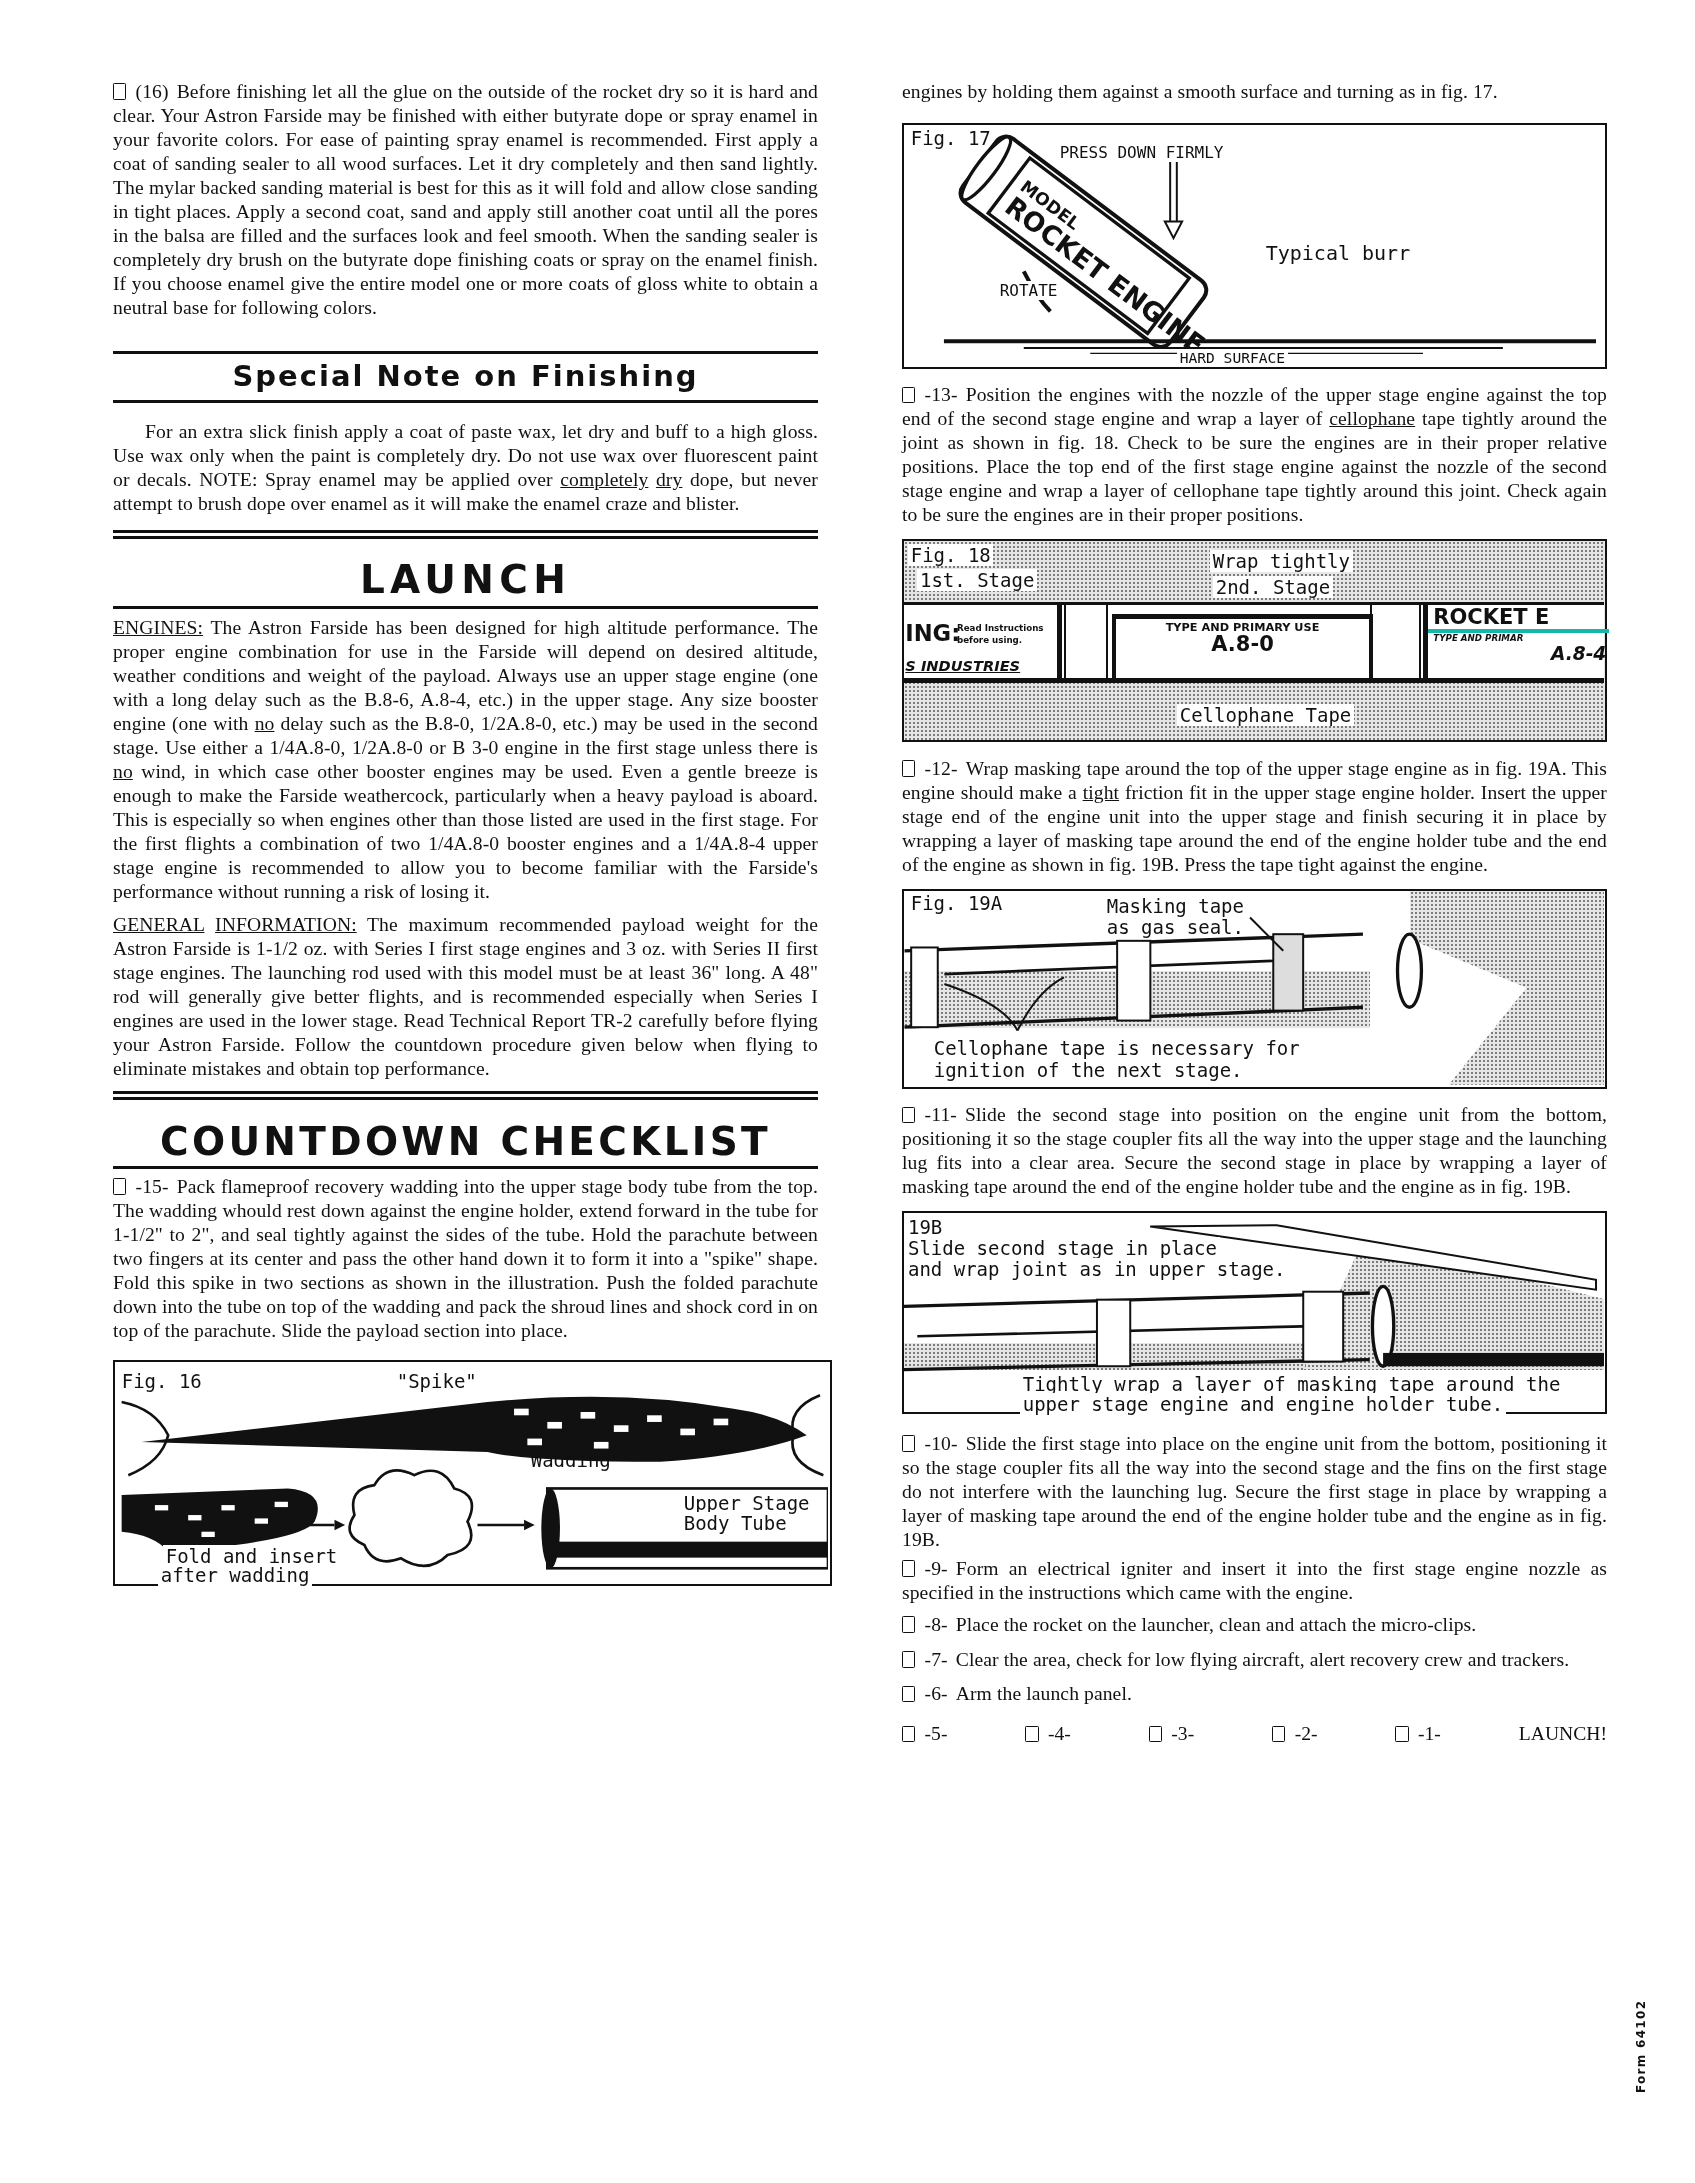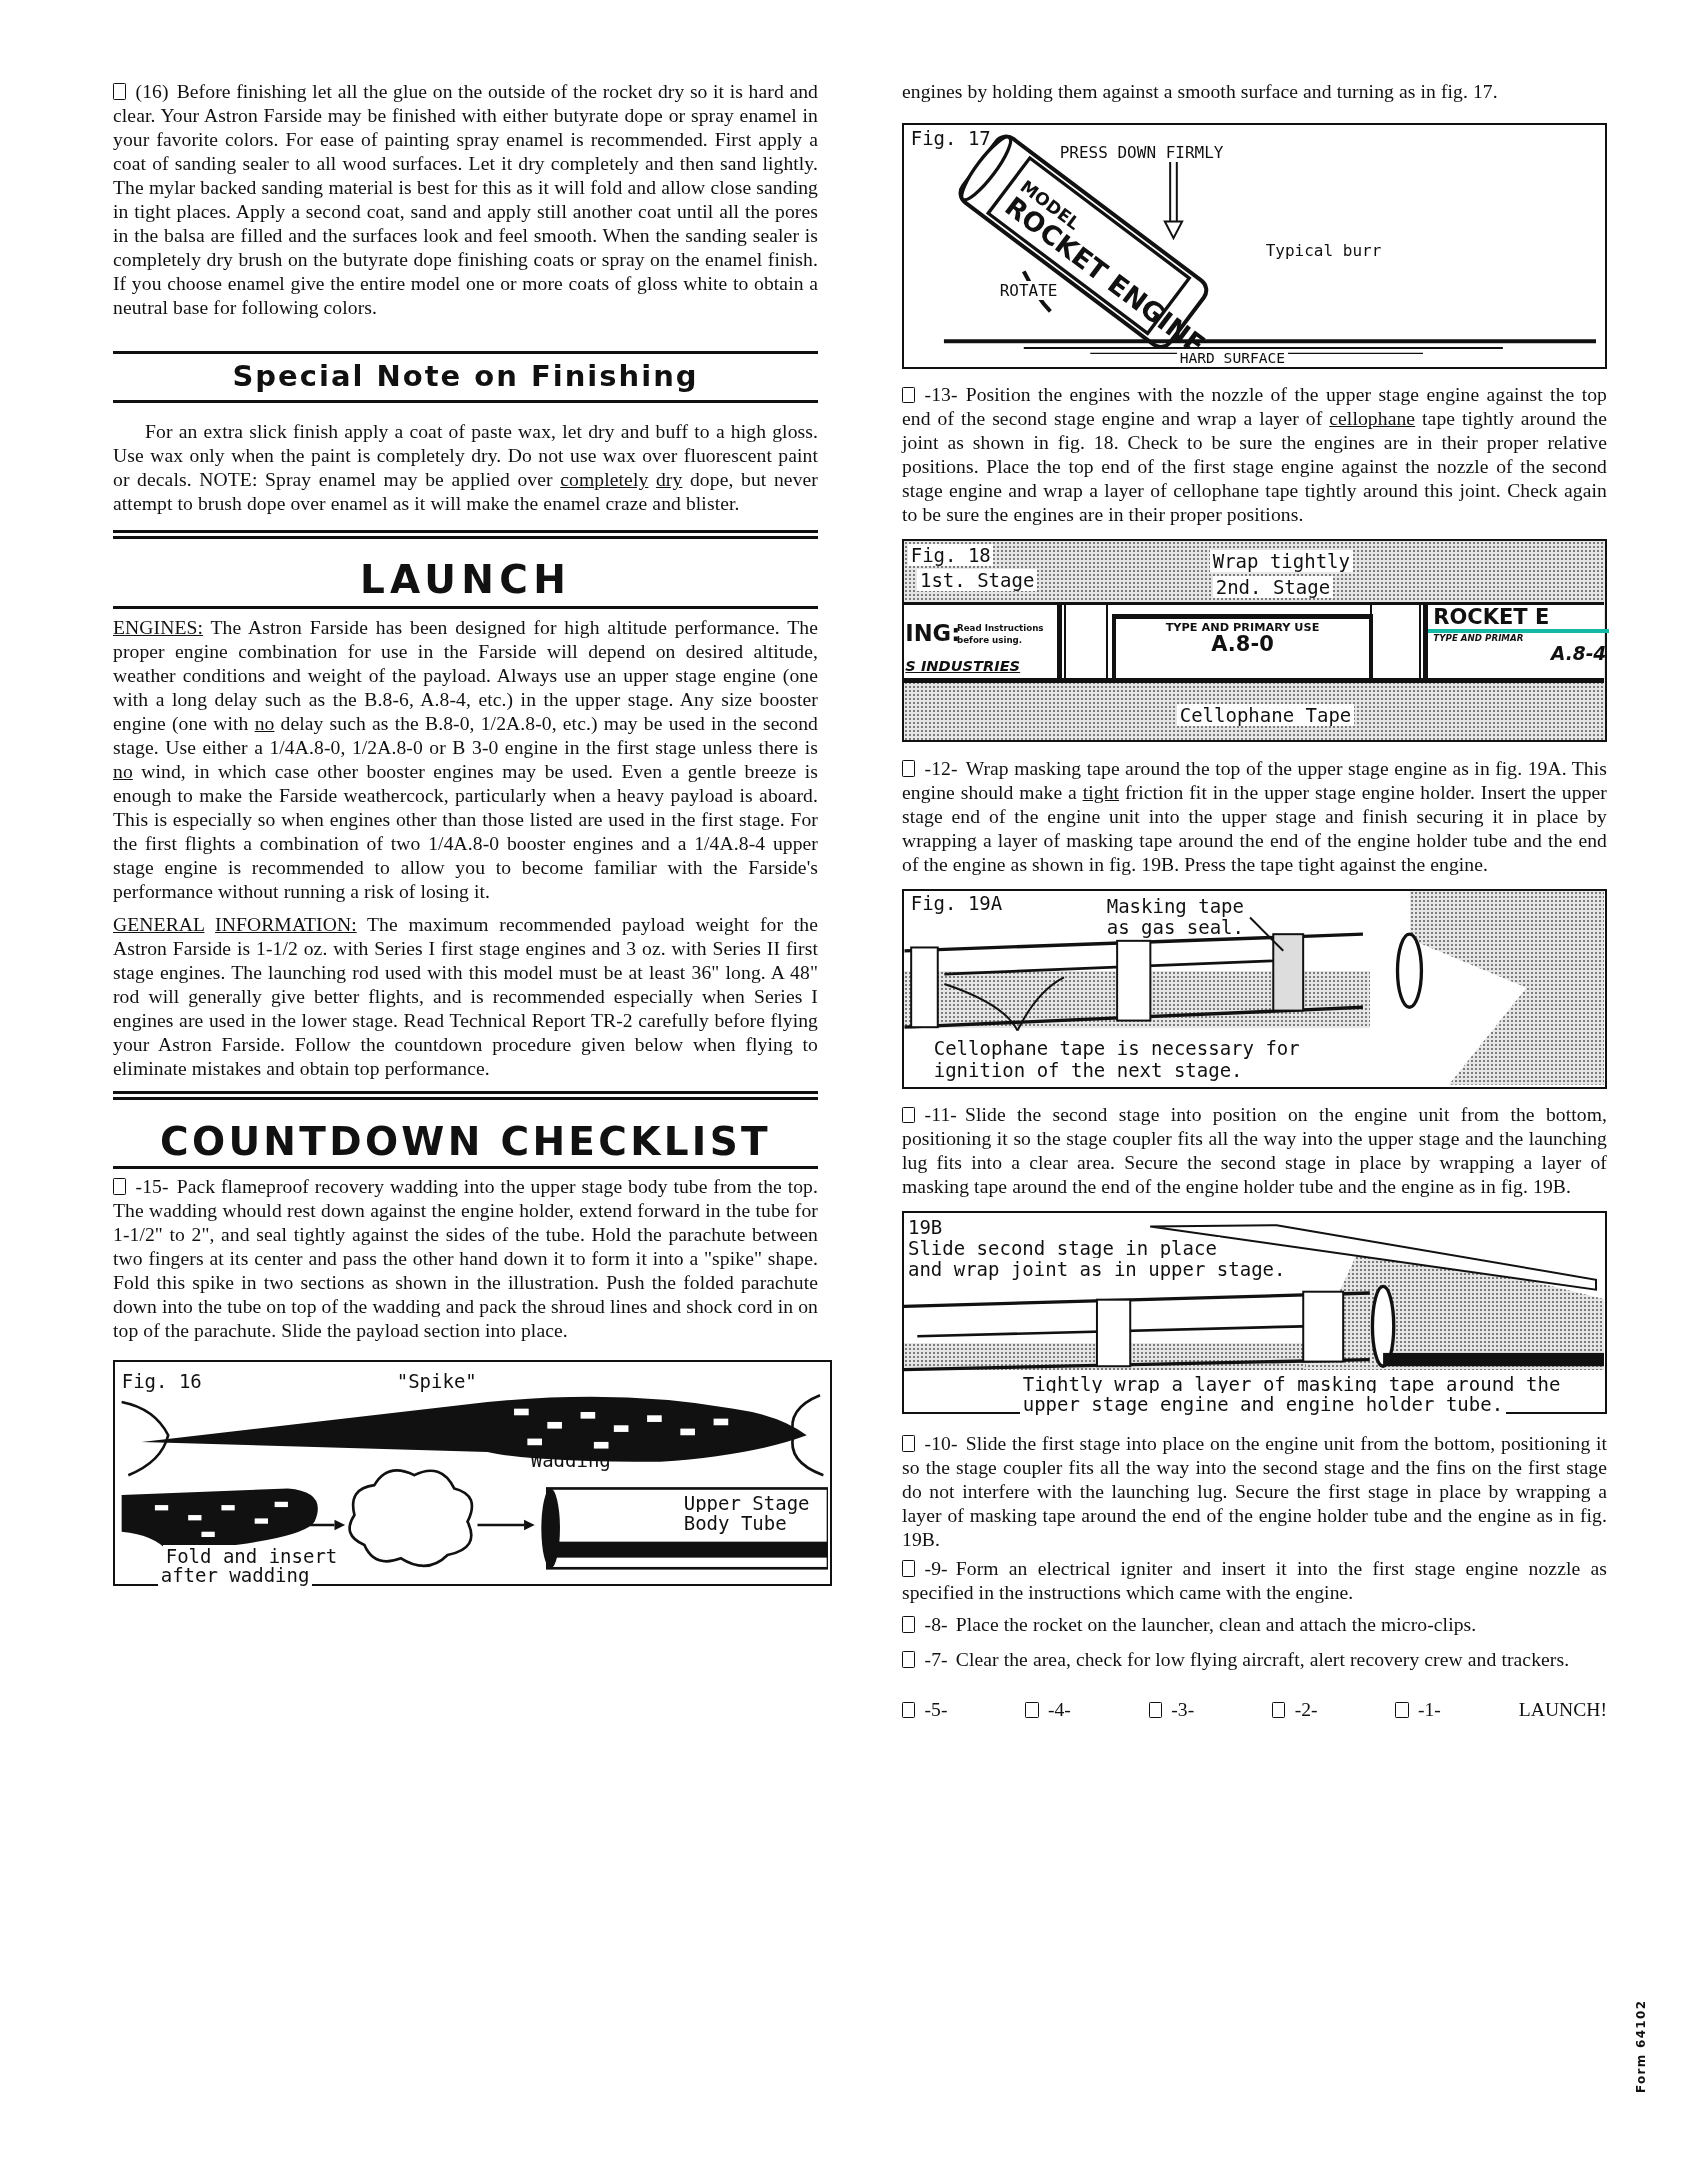--- a/index.html
+++ b/index.html
@@ -158,21 +158,21 @@
       </g>
       <line x1="400" y1="45" x2="400" y2="145" stroke="#111" stroke-width="3"></line>
       <line x1="410" y1="45" x2="410" y2="145" stroke="#111" stroke-width="3"></line>
       <polygon points="392,145 418,145 405,170" fill="#fff" stroke="#111" stroke-width="3"></polygon>
       <path d="M180 220 Q200 260 220 280" fill="none" stroke="#111" stroke-width="6"></path>
       <line x1="60" y1="325" x2="1040" y2="325" stroke="#111" stroke-width="6"></line>
       <line x1="180" y1="335" x2="900" y2="335" stroke="#111" stroke-width="3"></line>
       <line x1="280" y1="343" x2="780" y2="343" stroke="#111" stroke-width="2"></line>
     </svg>
     <span class="fig-label" style="left:153px; top:18.6px; font-size:16px;">PRESS DOWN FIRMLY</span>
-    <span class="fig-label" style="left:359px; top:116px; font-size:16px;">Typical burr</span>
+    <span class="fig-label" style="left:359px; top:116px; font-size:20px;">Typical burr</span>
     <span class="fig-label" style="left:93px; top:156px; font-size:16px;">ROTATE</span>
     <span class="fig-label" style="left:273px; top:224px; font-size:14.6px;">HARD SURFACE</span>
   </div>
 
   <div style="height:14.6px"></div>
   <p class="body">
     <span class="cb"></span><span class="num">-13-</span><span>Position the engines with the nozzle of the upper stage engine against the top end of the second stage engine and wrap a layer of </span><span class="ul">cellophane</span><span> tape tightly around the joint as shown in fig. 18.  Check to be sure the engines are in their proper relative positions.  Place the top end of the first stage engine against the nozzle of the second stage engine and wrap a layer of cellophane tape tightly around this joint.  Check again to be sure the engines are in their proper positions.</span>
   </p>
 
   <div style="height:12px"></div>
@@ -270,20 +270,23 @@
   </p>
   <div style="height:8px"></div>
   <p class="body">
     <span class="cb"></span><span class="num">-8-</span><span>Place the rocket on the launcher, clean and attach the micro-clips.</span>
   </p>
   <div style="height:10.6px"></div>
   <p class="body">
     <span class="cb"></span><span class="num">-7-</span><span>Clear the area, check for low flying aircraft, alert recovery crew and trackers.</span>
   </p>
   <div style="height:10.6px"></div>
+  <p class="body">
+    <span class="cb"></span><span class="num">-6-</span><span>Arm the launch panel.</span>
+  </p>
   <div style="height:17.3px"></div>
   <div class="countdown-row">
     <span class="item"><span class="cb"></span><span>-5-</span></span>
     <span class="item"><span class="cb"></span><span>-4-</span></span>
     <span class="item"><span class="cb"></span><span>-3-</span></span>
     <span class="item"><span class="cb"></span><span>-2-</span></span>
     <span class="item"><span class="cb"></span><span>-1-</span></span>
     <span class="item">LAUNCH!</span>
   </div>
 </div>

